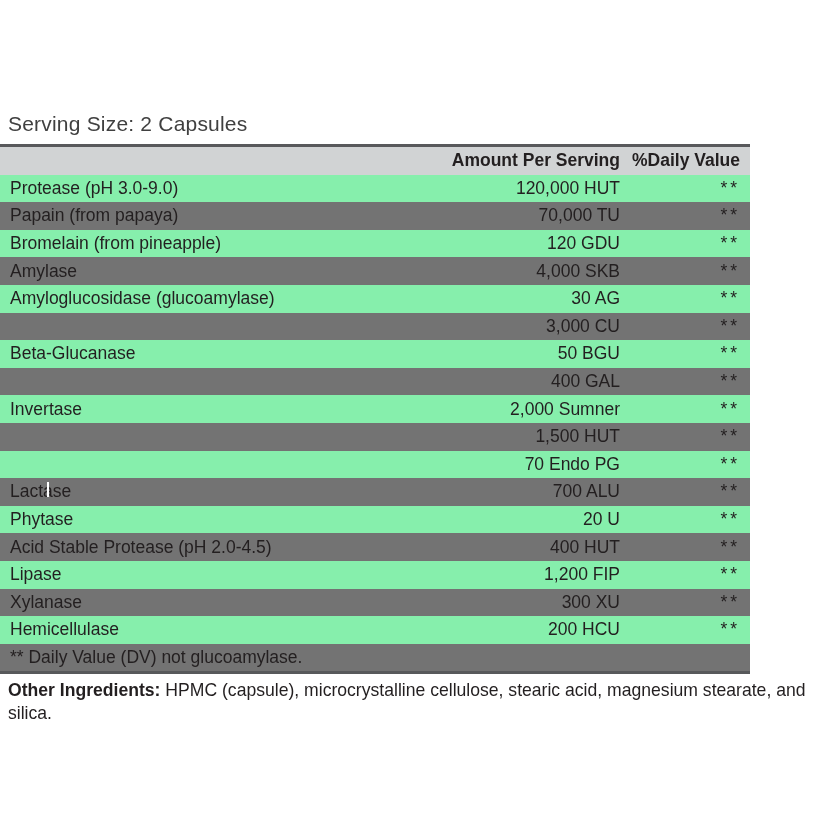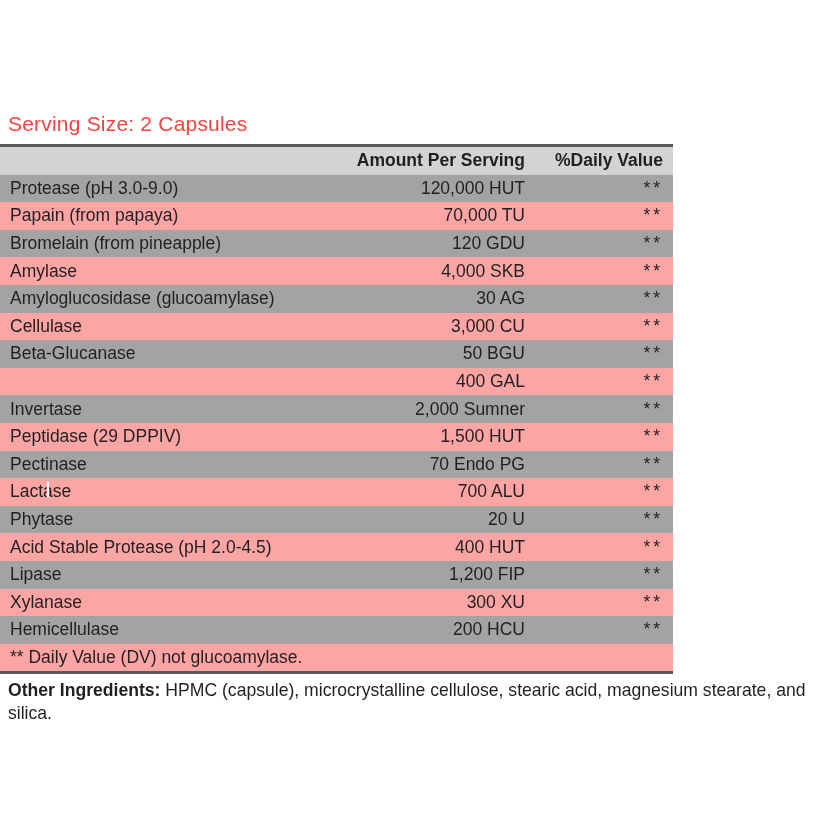--- a/index.html
+++ b/index.html
@@ -10,52 +10,51 @@
     background: #ffffff;
     font-family: "Liberation Sans", "DejaVu Sans", sans-serif;
     overflow: hidden;
     position: relative;
   }
   .serving {
     position: absolute;
     top: 112px;
     left: 8px;
     font-size: 21px;
-    color: #ef4444;
+    color: #404040;
     letter-spacing: 0.2px;
   }
   .facts-table {
     position: absolute;
     top: 144px;
     left: 0;
-    width: 673px;
+    width: 750px;
     border-top: 3px solid #58595b;
     border-bottom: 3px solid #58595b;
     color: #231f20;
   }
   .row {
     height: 27.6px;
     display: flex;
     align-items: center;
     padding: 0 10px;
     box-sizing: border-box;
     font-size: 17.5px;
-    background: #a3a3a3;
+    background: #86efac;
     position: relative;
   }
-  .row.shaded { background: #fca5a5; }
+  .row.shaded { background: #737373; }
   .row.header { font-weight: 700; background: #d1d3d4; }
   .cell-name { flex: 1 1 auto; text-align: left; white-space: nowrap; }
   .cell-amount { flex: 0 0 auto; margin-left: auto; text-align: right; white-space: nowrap; }
   .cell-dv {
     flex: 0 0 120px;
     width: 120px;
     text-align: right;
     white-space: nowrap;
-    padding-left: 18px;
   }
   .cell-dv.stars { letter-spacing: 3px; }
   .caret {
     position: absolute;
     left: 47px;
     top: 4px;
     width: 2px;
     height: 15px;
     background: #ffffff;
   }
@@ -110,21 +109,20 @@
     <div class="cell-dv stars">**</div>
   </div>
 
   <div class="row">
     <div class="cell-name">Amyloglucosidase (glucoamylase)</div>
     <div class="cell-amount">30 AG</div>
     <div class="cell-dv stars">**</div>
   </div>
 
   <div class="row shaded">
-    <div class="cell-name">Cellulase</div>
     <div class="cell-amount">3,000 CU</div>
     <div class="cell-dv stars">**</div>
   </div>
 
   <div class="row">
     <div class="cell-name">Beta-Glucanase</div>
     <div class="cell-amount">50 BGU</div>
     <div class="cell-dv stars">**</div>
   </div>
 
@@ -133,27 +131,25 @@
     <div class="cell-dv stars">**</div>
   </div>
 
   <div class="row">
     <div class="cell-name">Invertase</div>
     <div class="cell-amount">2,000 Sumner</div>
     <div class="cell-dv stars">**</div>
   </div>
 
   <div class="row shaded">
-    <div class="cell-name">Peptidase (29 DPPIV)</div>
     <div class="cell-amount">1,500 HUT</div>
     <div class="cell-dv stars">**</div>
   </div>
 
   <div class="row">
-    <div class="cell-name">Pectinase</div>
     <div class="cell-amount">70 Endo PG</div>
     <div class="cell-dv stars">**</div>
   </div>
 
   <div class="row shaded">
     <div class="cell-name">Lactase</div>
     <div class="cell-amount">700 ALU</div>
     <div class="cell-dv stars">**</div>
   <span class="caret"></span>
       </div>

